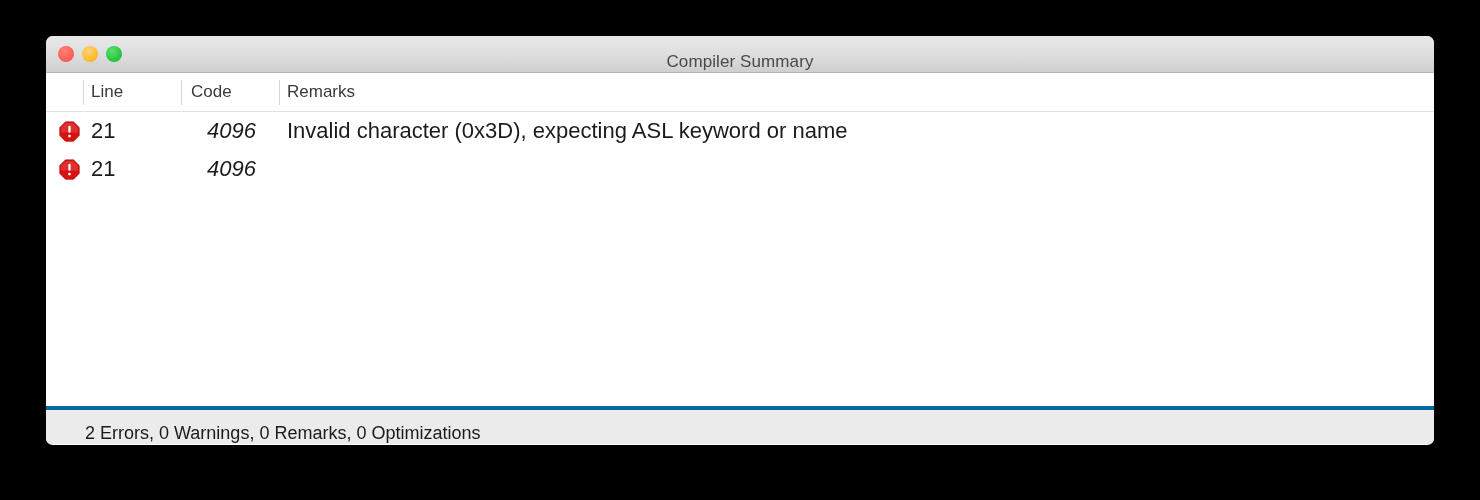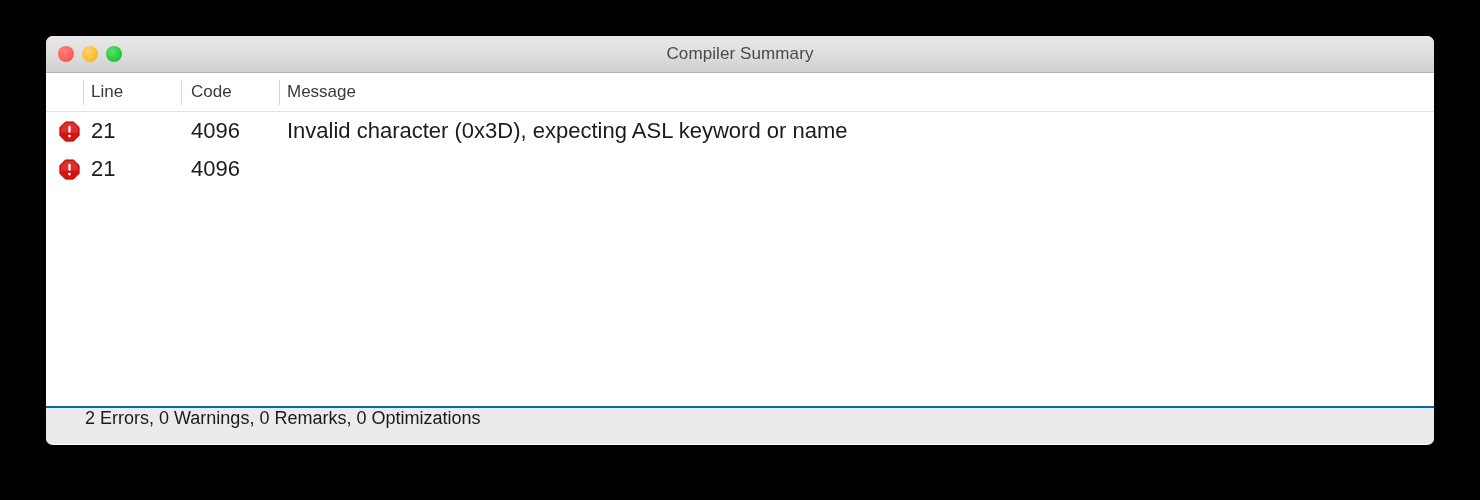--- a/index.html
+++ b/index.html
@@ -29,21 +29,21 @@
   }
 
   
   .titlebar {
     position: relative;
     height: 37px;
     background: linear-gradient(to bottom, #e8e8e8 0%, #dedede 50%, #cfcfcf 100%);
     border-bottom: 1px solid #b4b4b4;
     box-sizing: border-box;
     display: flex;
-    align-items: center;
+    align-items: flex-end;
     justify-content: center;
   }
   .title-text {
     font-size: 17px;
     color: #4a4a4a;
     letter-spacing: 0.1px;
     user-select: none;
   }
   .traffic-lights {
     position: absolute;
@@ -107,40 +107,40 @@
     top: 0;
     height: 100%;
     display: flex;
     align-items: center;
     font-size: 22px;
     color: #1b1b1b;
     white-space: nowrap;
   }
   .cell-icon   { left: 7px;   width: 32px; justify-content: center; }
   .cell-line   { left: 45px;  }
-  .cell-code   { left: 145px; }
+  .cell-code   { left: 161px; font-style: italic; }
   .cell-msg    { left: 241px; }
 
   
   .err-icon {
     position: relative;
     width: 21px;
     height: 21px;
     display: block;
   }
 
   
   .statusbar {
     position: relative;
     height: 38px;
     background: #ebebeb;
-    border-top: 2px solid #0369a1;
-    box-sizing: border-box;
-    display: flex;
-    align-items: flex-start;
+    border-top: 4px solid #0369a1;
+    box-sizing: border-box;
+    display: flex;
+    align-items: flex-end;
   }
   .status-text {
     margin-left: 39px;
     font-size: 18px;
     color: #1b1b1b;
     user-select: none;
     white-space: nowrap;
   }
 </style>
 </head>
@@ -157,21 +157,21 @@
     <span class="title-text">Compiler Summary</span>
   </div>
 
   <div class="col-header">
     <span class="vsep" style="left:37px;"></span>
     <span class="vsep" style="left:135px;"></span>
     <span class="vsep" style="left:233px;"></span>
 
     <span class="hcell" style="left:45px;">Line</span>
     <span class="hcell" style="left:145px;text-align:right;">Code</span>
-    <span class="hcell" style="left:241px;">Message</span>
+    <span class="hcell" style="left:241px;">Remarks</span>
   </div>
 
   <div class="list-body">
 
     <div class="row">
       <span class="cell cell-icon">
         <svg class="err-icon" viewBox="0 0 24 24">
           <polygon points="7.4,1 16.6,1 23,7.4 23,16.6 16.6,23 7.4,23 1,16.6 1,7.4" fill="#d81212" stroke="#b50d0d" stroke-width="1"></polygon>
           <polygon points="8,2.4 16,2.4 21.6,8 21.6,13 2.4,13 2.4,8" fill="#ffffff" opacity="0.13"></polygon>
           <rect x="10.7" y="5.3" width="2.6" height="8.2" rx="1.3" fill="#ffffff"></rect>

